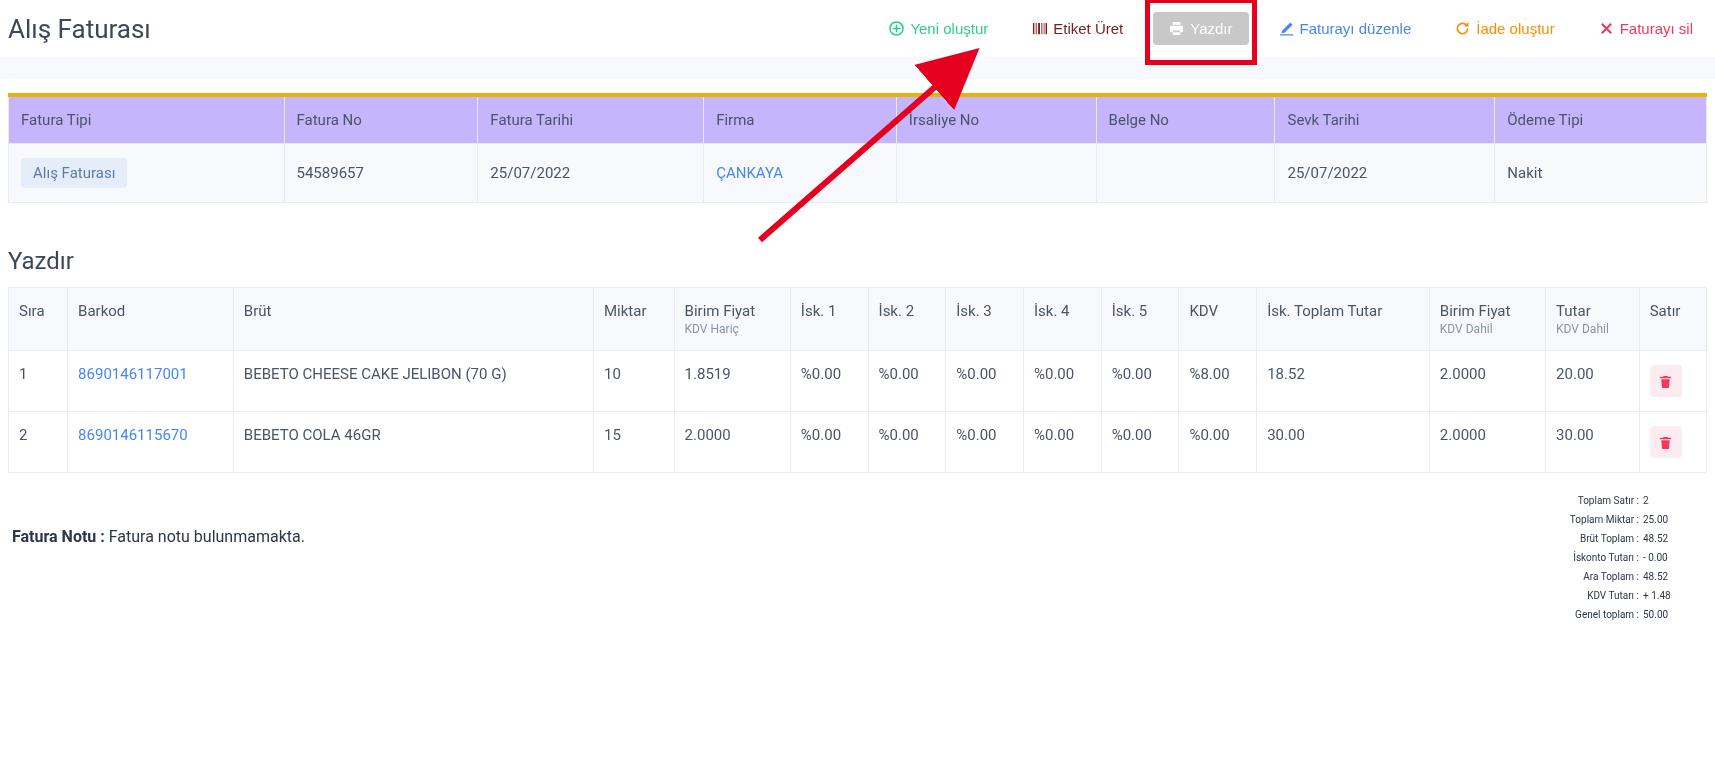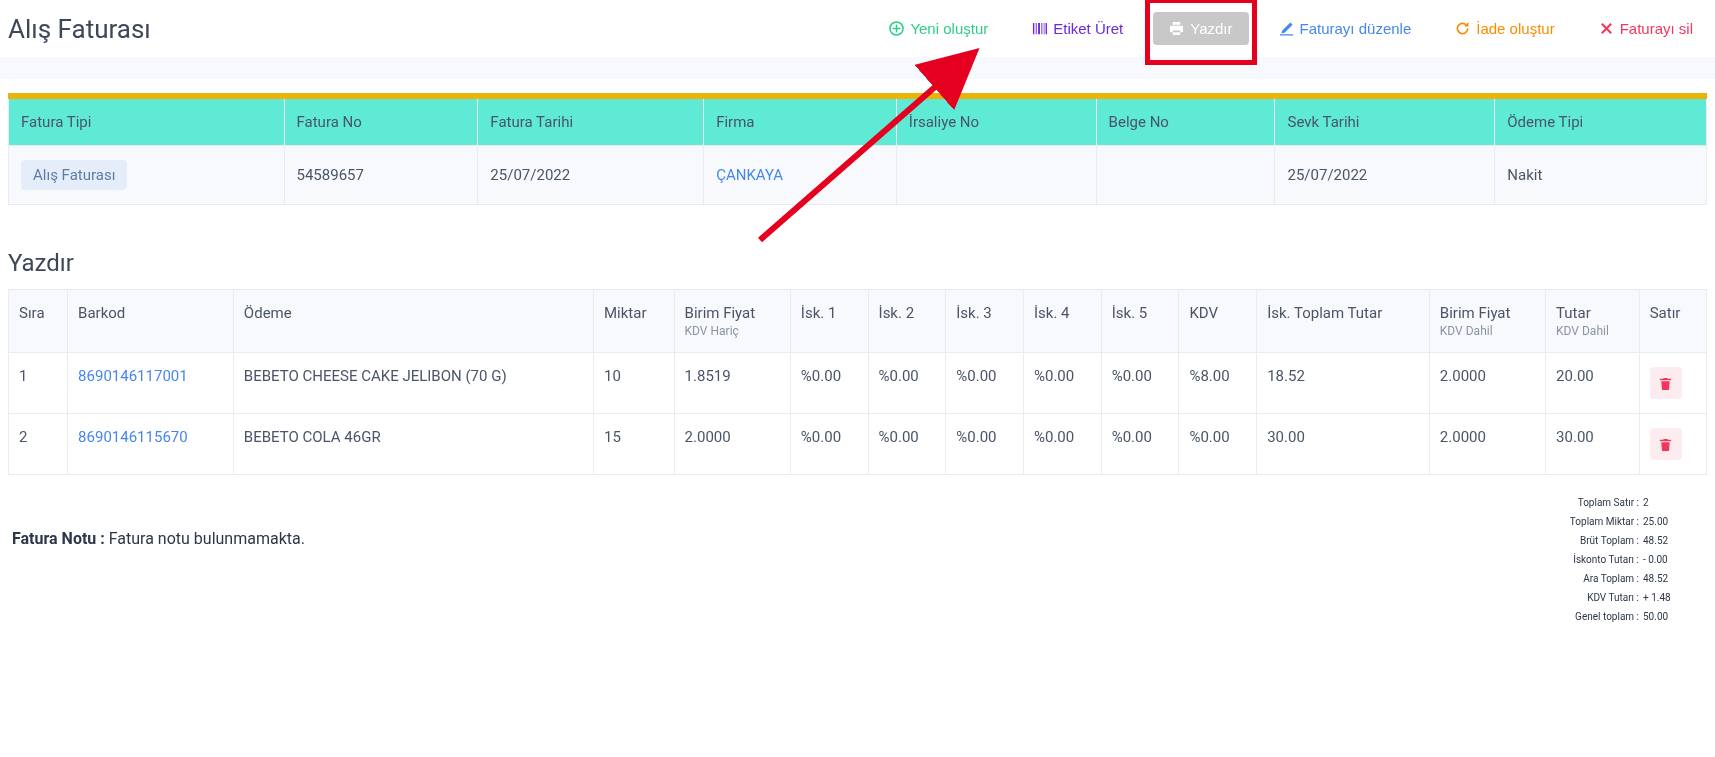--- a/index.html
+++ b/index.html
@@ -3,32 +3,32 @@
   <meta charset="utf-8">
   <style>
     * { box-sizing: border-box; margin: 0; padding: 0; }
     body { font-family: -apple-system, BlinkMacSystemFont, "Segoe UI", Roboto, "Helvetica Neue", Arial, sans-serif; font-size: 15px; color: #4a5568; background: #fff; padding: 8px; }
 
     .header-row { display: flex; justify-content: space-between; align-items: center; padding: 4px 0 12px; }
     .page-title { font-size: 26px; font-weight: 400; color: #3c4858; }
     .btn-group { display: flex; gap: 16px; }
     .btn { display: inline-flex; align-items: center; gap: 6px; padding: 8px 14px; font-size: 15px; border: none; border-radius: 4px; cursor: pointer; background: transparent; }
     .btn-success { color: #2dce89; }
-    .btn-muted { color: #6d28d9; }
+    .btn-muted { color: #7f1d1d; }
     .btn-print { color: #fff; background: #c8c8c8; padding: 8px 16px; position: relative; }
     .btn-primary { color: #4787ed; }
     .btn-warning { color: #fb8c00; }
     .btn-danger { color: #f5365c; justify-content: flex-end; }
     .print-highlight { position: absolute; border: 5px solid #e6001f; pointer-events: none; }
 
     .spacer { height: 22px; background: #f8f9fc; margin: 0 -8px 14px; }
 
     table { width: 100%; border-collapse: collapse; }
     .info-table th, .info-table td { text-align: left; padding: 14px 12px; border: 1px solid #e9ecef; font-weight: 400; font-size: 15px; }
-    .info-table th { background: #5eead4; color: #4a5568; border-top: 6px solid #eab308; }
+    .info-table th { background: #c4b5fd; color: #4a5568; border-top: 4px solid #eab308; }
     .info-table td { background: #f8f9fc; color: #4a5568; }
     .badge-type { display: inline-block; background: #e5edfb; color: #5b7da6; padding: 6px 12px; border-radius: 4px; font-size: 15px; }
     .link { color: #4787ed; text-decoration: none; cursor: pointer; }
 
     .section-title { font-size: 24px; font-weight: 400; color: #3c4858; margin: 44px 0 12px; }
 
     .product-table th, .product-table td { text-align: left; padding: 14px 10px; border: 1px solid #e9ecef; font-weight: 400; vertical-align: top; font-size: 15px; }
     .product-table th { background: #f8f9fc; color: #4a5568; }
     .product-table .sub { font-size: 12px; color: #8a94a6; display: block; margin-top: 2px; }
     .product-table td { color: #4a5568; }
@@ -137,21 +137,21 @@
   </tbody>
 </table>
 
 <div class="section-title">Yazdır</div>
 
 <table class="product-table">
   <thead>
     <tr>
       <th>Sıra</th>
       <th>Barkod</th>
-      <th>Ödeme</th>
+      <th>Brüt</th>
       <th>Miktar</th>
       <th><span>Birim Fiyat</span><span class="sub">KDV Hariç</span></th>
       <th>İsk. 1</th>
       <th>İsk. 2</th>
       <th>İsk. 3</th>
       <th>İsk. 4</th>
       <th>İsk. 5</th>
       <th>KDV</th>
       <th>İsk. Toplam Tutar</th>
       <th><span>Birim Fiyat</span><span class="sub">KDV Dahil</span></th>

